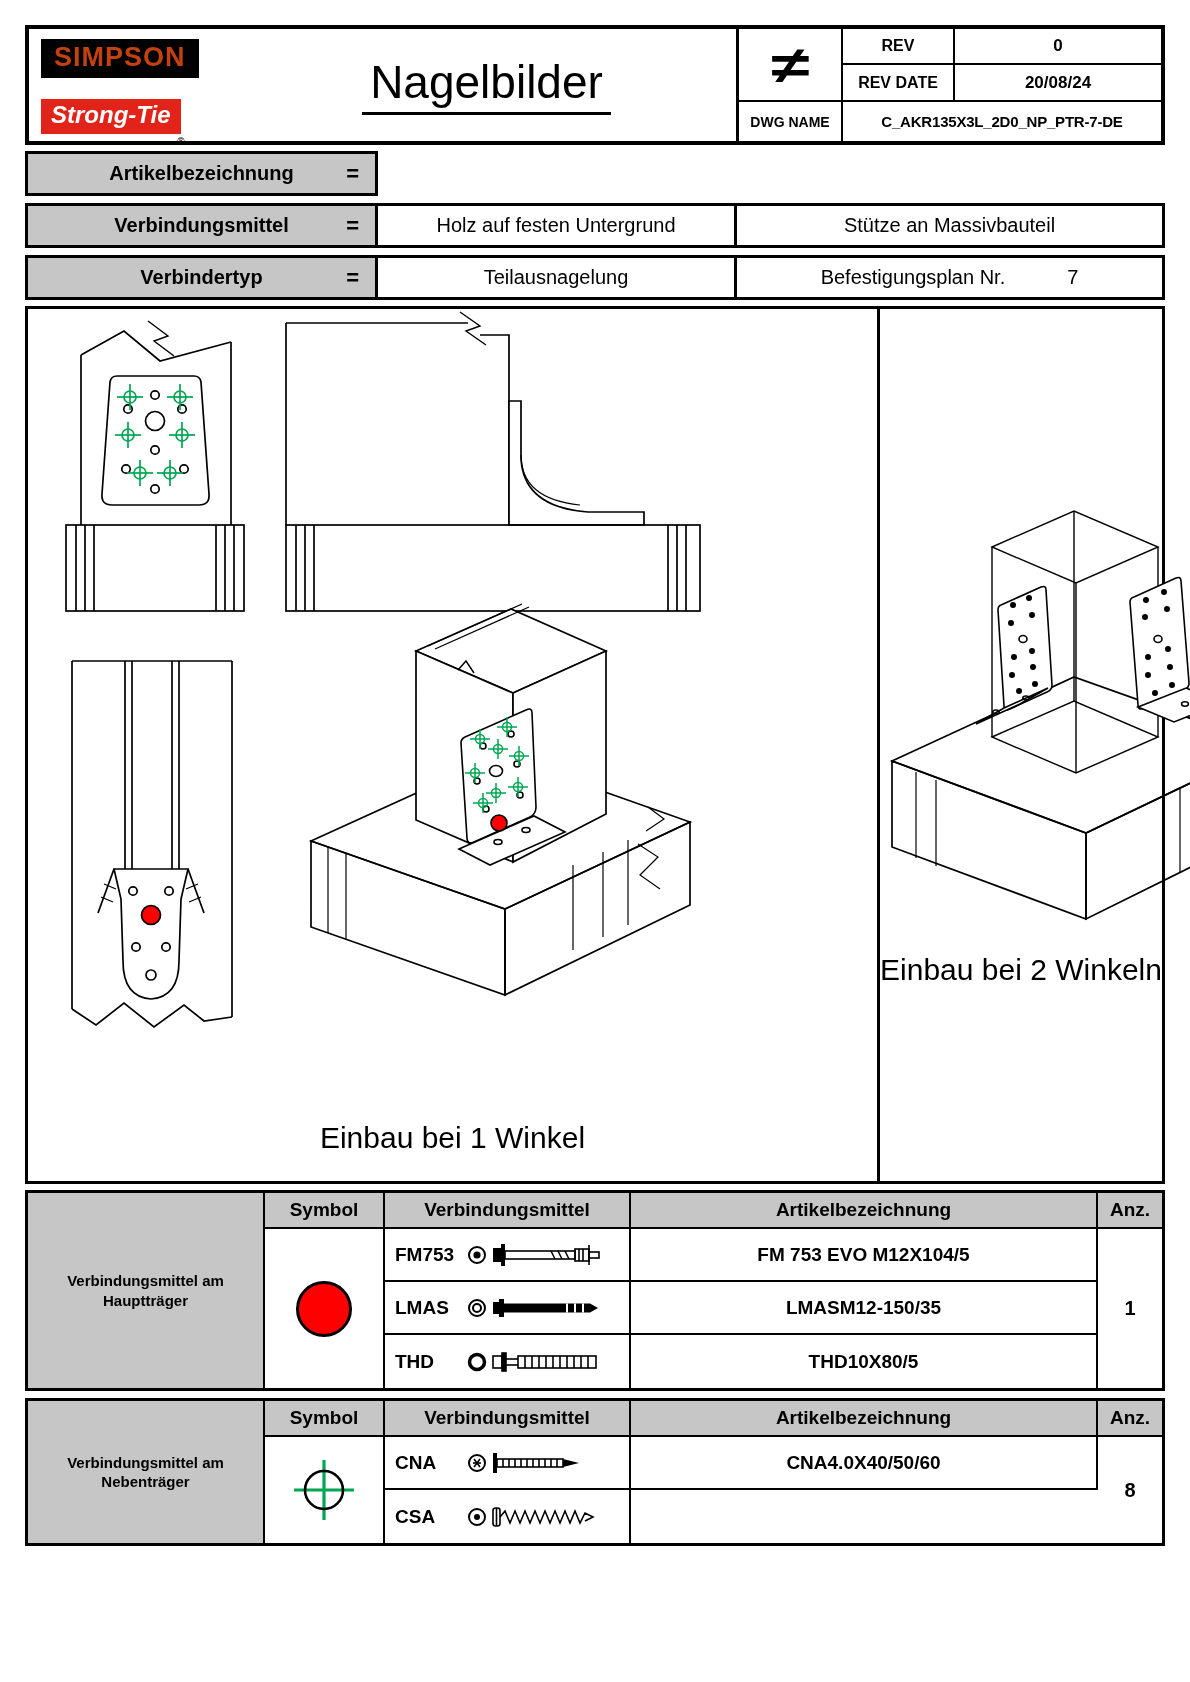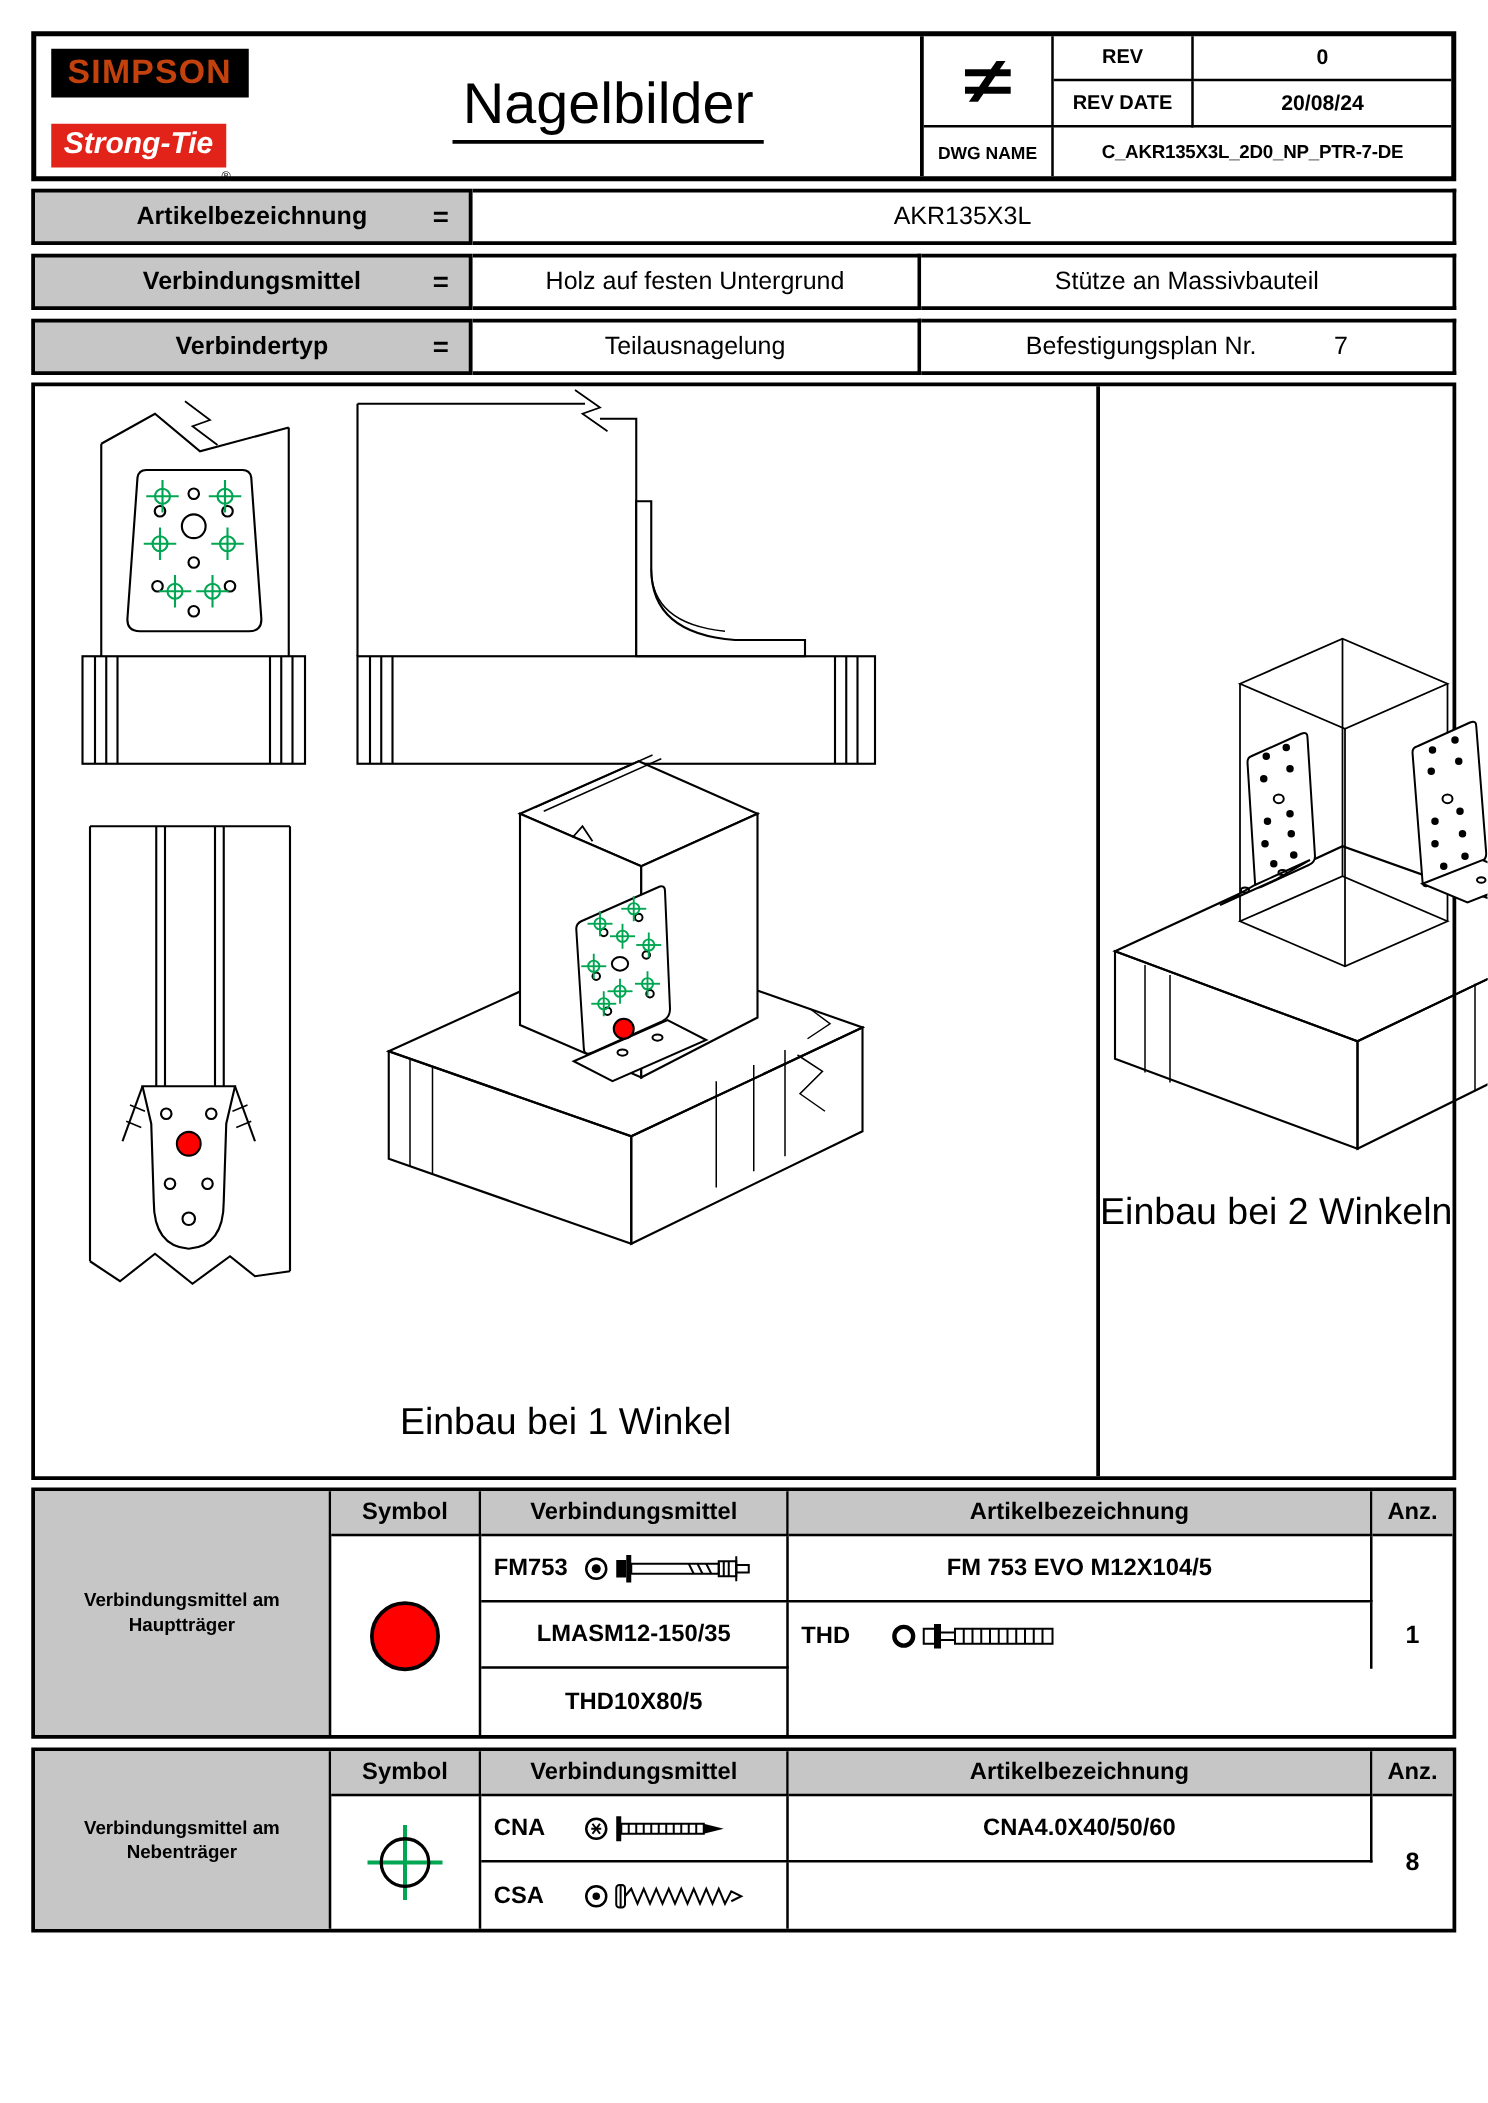--- a/index.html
+++ b/index.html
@@ -96,21 +96,20 @@
         <div class="tb-cell tb-dwg-v">C_AKR135X3L_2D0_NP_PTR-7-DE</div>
       </div>
     </div>
 
     <div class="info-section">
       <div class="info-row">
         <div class="info-label">
             <span>Artikelbezeichnung</span>
             <span class="eq">=</span>
           </div>
-        <div class="info-val w1">AKR135X3L</div>
       </div>
       <div class="info-row">
         <div class="info-label">
             <span>Verbindungsmittel</span>
             <span class="eq">=</span>
           </div>
         <div class="info-val w-mid">Holz auf festen Untergrund</div>
         <div class="info-val w1">Stütze an Massivbauteil</div>
       </div>
       <div class="info-row">
@@ -356,20 +355,34 @@
             <line x1="112" y1="8" x2="112" y2="20"></line>
             <line x1="116" y1="8" x2="116" y2="20"></line>
             <line x1="122" y1="4" x2="122" y2="24"></line>
             <rect x="122" y="11" width="10" height="6"></rect>
           </g>
         </svg>
       </div>
       <div class="cell art-cell">FM 753 EVO M12X104/5</div>
       <div class="cell anz-cell">1</div>
 
+      <div class="cell code-cell">
+        <span class="code">LMAS</span>
+        <svg class="fast-icon" width="150" height="28" viewBox="0 0 150 28">
+          <circle cx="10" cy="14" r="8" stroke="#000" stroke-width="2" fill="none"></circle>
+          <circle cx="10" cy="14" r="4" stroke="#000" stroke-width="2" fill="none"></circle>
+          <rect x="26" y="8" width="6" height="12" fill="#000"></rect>
+          <rect x="32" y="5" width="5" height="18" fill="#000"></rect>
+          <rect x="37" y="9.5" width="86" height="9" fill="#000"></rect>
+          <line x1="100" y1="9.5" x2="100" y2="18.5" stroke="#fff" stroke-width="2"></line>
+          <line x1="108" y1="9.5" x2="108" y2="18.5" stroke="#fff" stroke-width="2"></line>
+          <line x1="116" y1="9.5" x2="116" y2="18.5" stroke="#fff" stroke-width="2"></line>
+          <polygon points="123,9.5 131,14 123,18.5" fill="#000"></polygon>
+        </svg>
+      </div>
       <div class="cell art-cell">LMASM12-150/35</div>
 
       <div class="cell code-cell nbb">
         <span class="code">THD</span>
         <svg class="fast-icon" width="150" height="28" viewBox="0 0 150 28">
           <circle cx="10" cy="14" r="7.5" stroke="#000" stroke-width="3.5" fill="none"></circle>
           <g stroke="#000" fill="none" stroke-width="1.6">
             <rect x="26" y="8" width="9" height="12"></rect>
             <rect x="35" y="5" width="4" height="18" fill="#000"></rect>
             <line x1="39" y1="11" x2="51" y2="11"></line>

